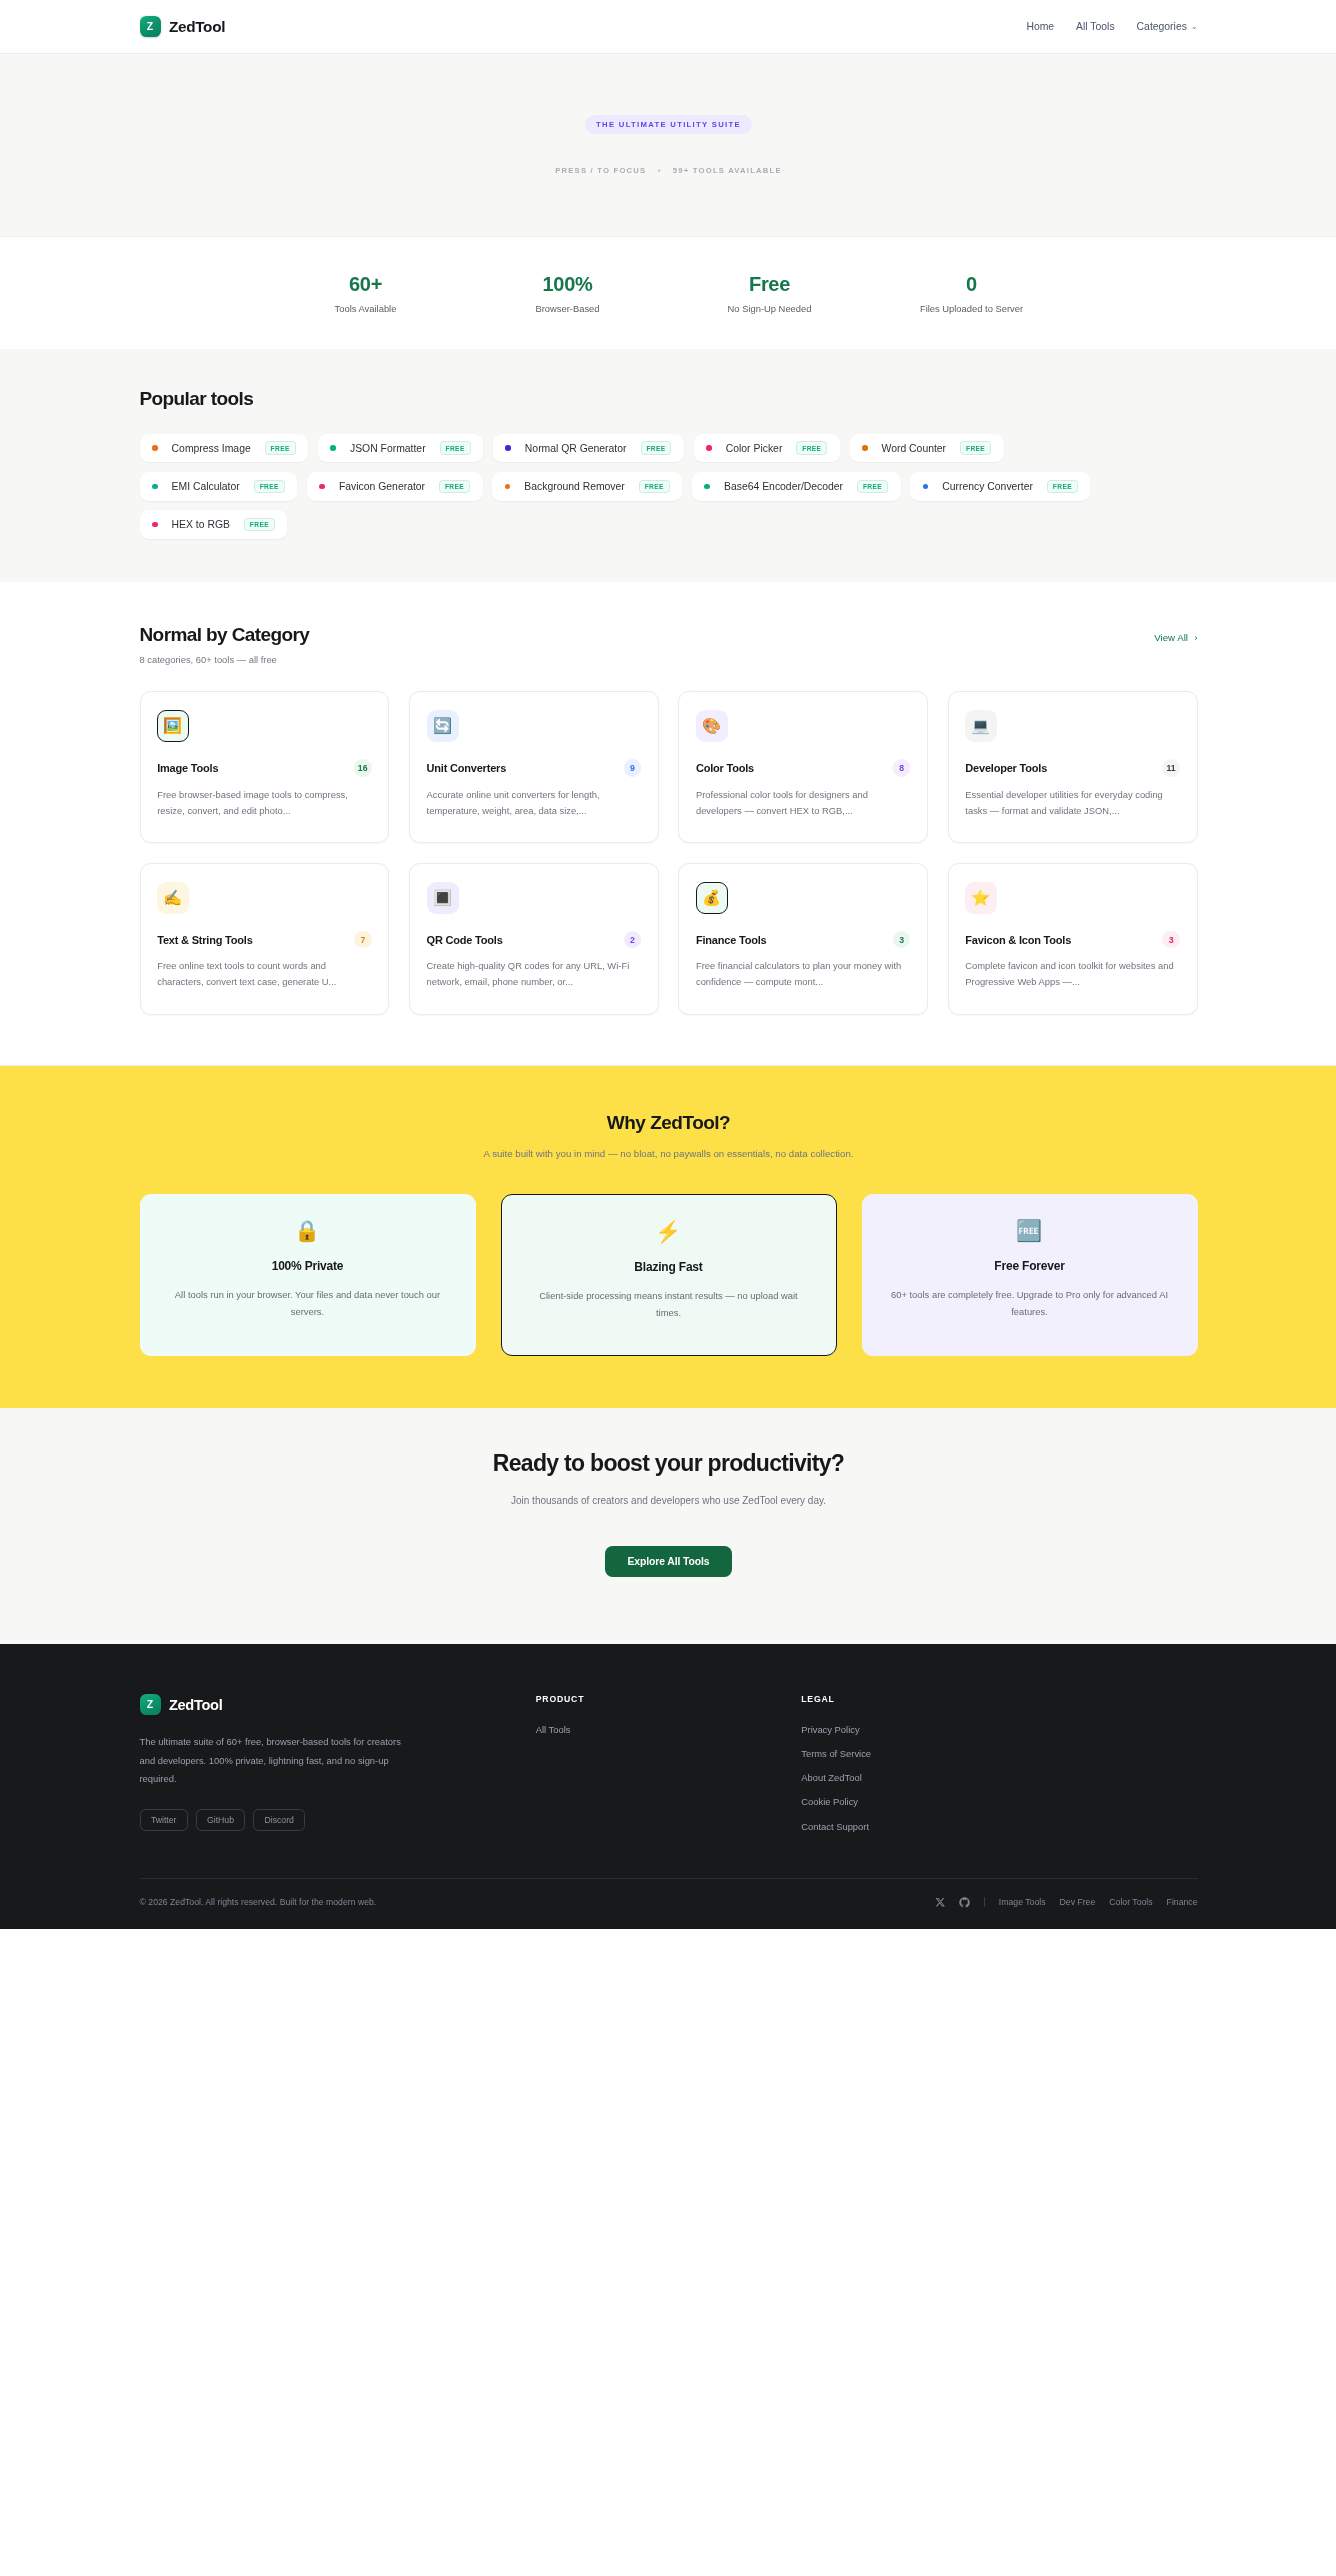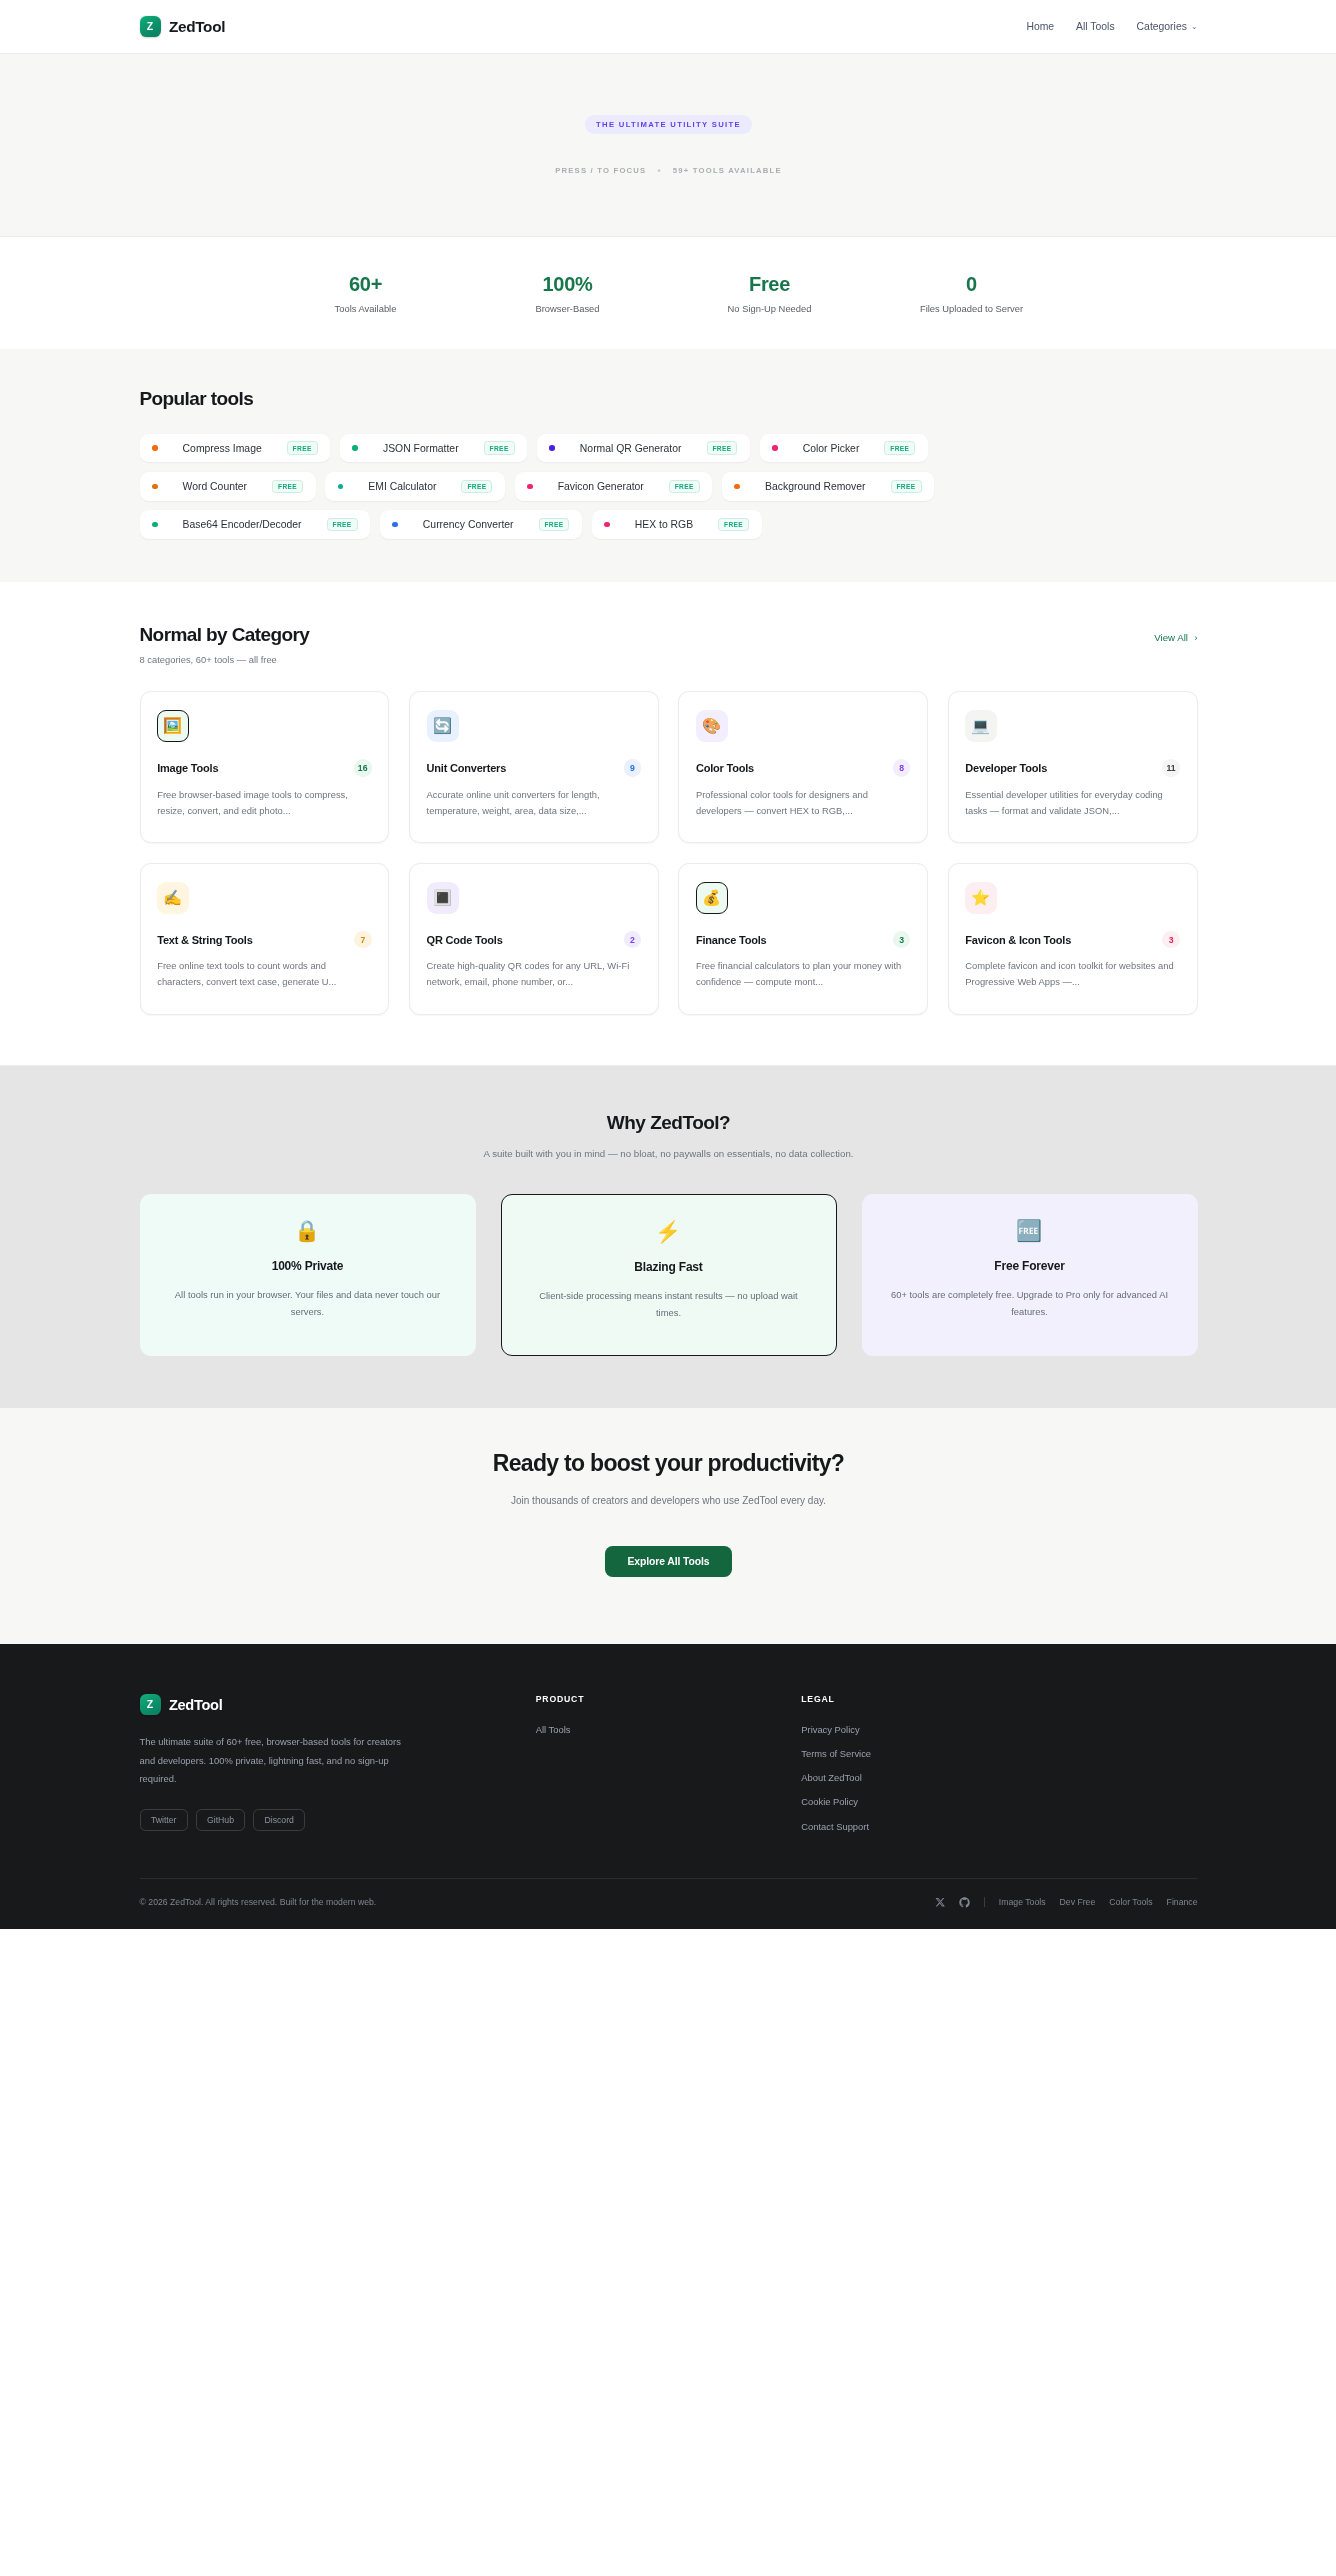--- a/index.html
+++ b/index.html
@@ -77,21 +77,21 @@
   .stat { flex:1; text-align:center; }
   .stat-val { font-size:20px; font-weight:700; color:#15774a; letter-spacing:-0.3px; }
   .stat-lbl { margin-top:7px; font-size:9.4px; color:#5a6068; }
 
   
   .popular { background:#f7f7f5; padding:39px 0 43px; }
   h2.sec-title { font-size:19px; font-weight:700; letter-spacing:-0.6px; color:#16181b; }
   .pill-rows { margin-top:24px; display:flex; flex-wrap:wrap; gap:9.7px; max-width:968px; }
   .pill {
     background:#fff; border-radius:8.4px;
-    padding:7.7px 12.5px; display:inline-flex; align-items:center; gap:25px;
+    padding:7.7px 12.5px; display:inline-flex; align-items:center; gap:14px;
     box-shadow:0 0.7px 1.4px rgba(16,24,40,.05);
     cursor:pointer;
   }
   .pill .bullet { width:5.6px; height:5.6px; border-radius:50%; flex:none; }
   .pill .pname { font-size:10.4px; color:#2c3138; white-space:nowrap; }
   .free-badge {
     font-size:6.6px; font-weight:700; letter-spacing:0.4px;
     color:#11a87a; background:#f0fcf7; border:0.7px solid #cdeede;
     border-radius:3.5px; padding:2.1px 4.9px;
   }
@@ -117,21 +117,21 @@
   .cat-row { margin-top:17.4px; display:flex; align-items:center; justify-content:space-between; gap:7px; }
   .cat-name { font-size:11px; font-weight:700; color:#16181b; letter-spacing:-0.2px; }
   .cat-count {
     font-size:8.7px; font-weight:600; border-radius:50%;
     min-width:17.4px; height:17.4px; display:flex; align-items:center; justify-content:center;
     padding:0 4.2px;
   }
   .cat-desc { margin-top:9.7px; font-size:9.4px; line-height:1.75; color:#6e757f; }
 
   
-  .why { background:#e5e5e5; padding:46px 0 52px; text-align:center; border-top:0.7px solid #ededeb; }
+  .why { background:#fde047; padding:46px 0 52px; text-align:center; border-top:0.7px solid #ededeb; }
   h2.why-title { font-size:19px; font-weight:700; letter-spacing:-0.5px; color:#16181b; }
   .why-sub { margin-top:14px; font-size:9.7px; color:#6e757f; }
   .why-grid { margin-top:35px; display:grid; grid-template-columns:repeat(3,1fr); gap:25px; }
   .why-card {
     border-radius:11px; padding:26.5px 24px 31px; text-align:center;
     min-height:162px;
   }
   .why-card.focused { border:1.3px solid #16181b; }
   .why-ico { font-size:21px; line-height:1; }
   .why-name { margin-top:18px; font-size:12px; font-weight:700; color:#16181b; letter-spacing:-0.2px; }

